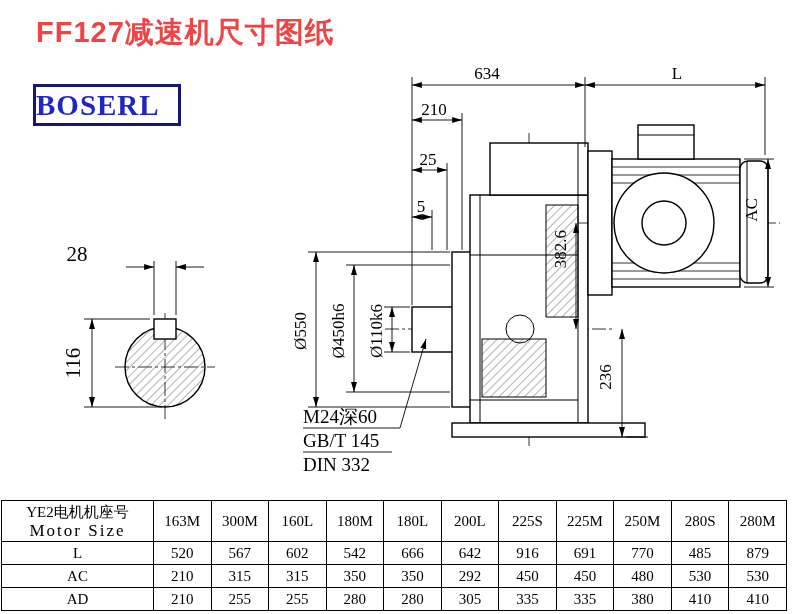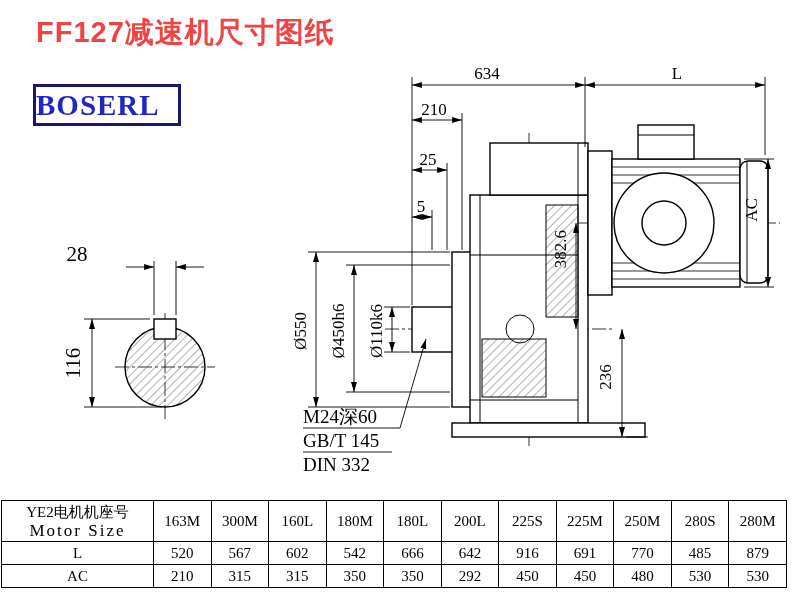--- a/index.html
+++ b/index.html
@@ -225,14 +225,28 @@
       <td>315</td>
       <td>350</td>
       <td>350</td>
       <td>292</td>
       <td>450</td>
       <td>450</td>
       <td>480</td>
       <td>530</td>
       <td>530</td>
     </tr>
+    <tr>
+      <td>AD</td>
+      <td>210</td>
+      <td>255</td>
+      <td>255</td>
+      <td>280</td>
+      <td>280</td>
+      <td>305</td>
+      <td>335</td>
+      <td>335</td>
+      <td>380</td>
+      <td>410</td>
+      <td>410</td>
+    </tr>
   </tbody>
 </table>
 
 </body></html>

